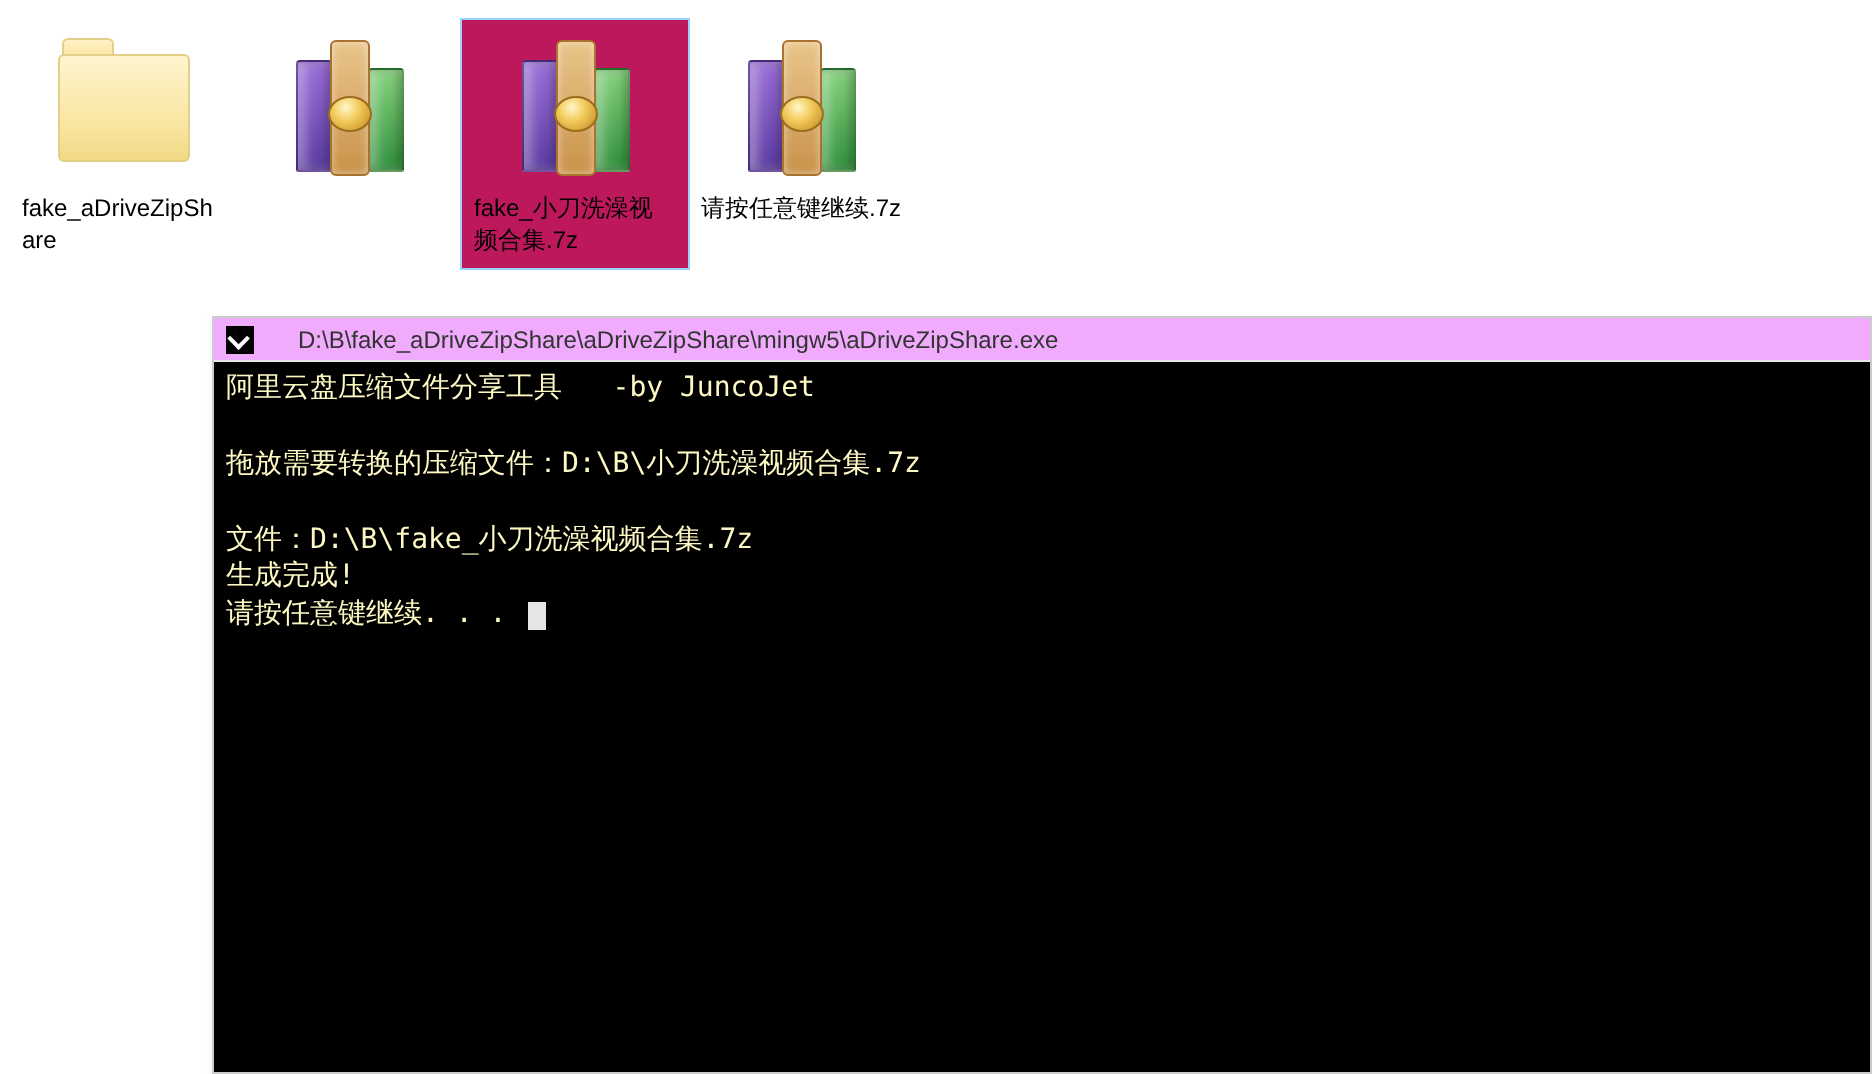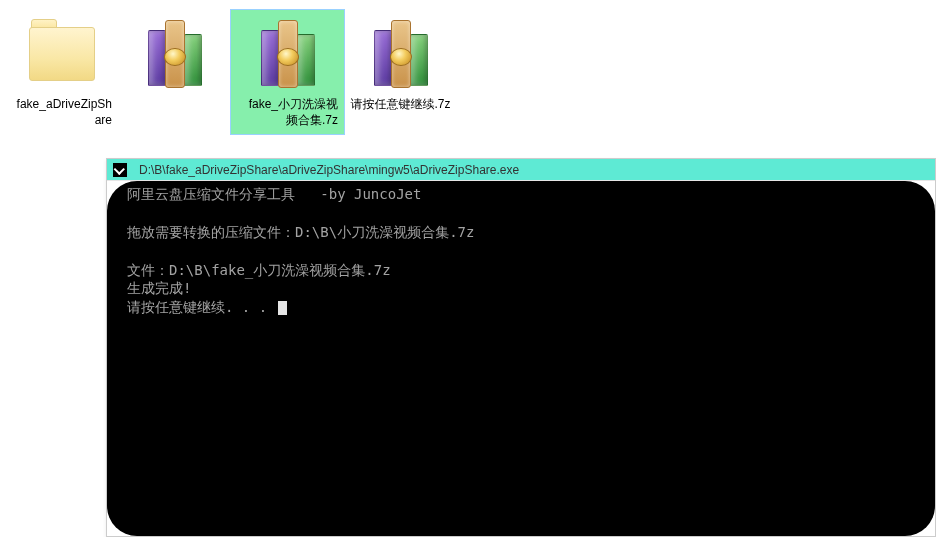--- a/index.html
+++ b/index.html
@@ -18,34 +18,34 @@
     }
     .file-item {
       width: 113px;
       display: flex;
       flex-direction: column;
       align-items: center;
       padding: 6px 4px;
       cursor: pointer;
     }
     .file-item.selected {
-      background: #86efac;
+      background: #be185d;
       outline: 1px solid #99d1ff;
     }
     .icon-wrap {
       width: 80px;
       height: 76px;
       display: flex;
       align-items: center;
       justify-content: center;
       margin-bottom: 4px;
     }
     .file-label {
       font-size: 12px;
-      text-align: right;
+      text-align: left;
       line-height: 1.35;
       color: #000;
       word-break: break-all;
       padding: 0 2px;
     }
     
     .folder-icon {
       width: 66px;
       height: 54px;
       position: relative;
@@ -124,52 +124,51 @@
       width: 830px;
       height: 379px;
       background: #ffffff;
       border: 1px solid #cccccc;
       box-shadow: 0 2px 4px rgba(0,0,0,.08);
       display:flex;
       flex-direction:column;
     }
     .title-bar {
       height: 22px;
-      background: #5eead4;
+      background: #f0abfc;
       display:flex;
       align-items:center;
       padding: 0 6px;
       font-size: 12px;
       color: #333;
       border-bottom: 1px solid #e6e6e6;
-      gap:12px;
+      gap:22px;
     }
     .cmd-icon {
       width:14px; height:14px;
       background:#000;
       display:flex;align-items:center;justify-content:center;
     }
     .cmd-icon::after{
       content:"";
       width:6px;height:6px;
       border-left:2px solid #fff;
       border-bottom:2px solid #fff;
       transform:rotate(-45deg) translate(0px,-1px);
     }
     .console-body {
       flex:1;
       background:#000000;
-      color:#a3a3a3;
+      color:#fef9c3;
       font-family: "NSimSun","SimSun","Consolas",monospace;
       font-size: 14px;
       line-height: 1.35;
-      padding: 4px 20px;
+      padding: 4px 6px;
       white-space: pre;
       overflow: hidden;
-      border-radius: 30px;
     }
     .cursor {
       display:inline-block;
       width:9px; height:14px;
       background:#e5e5e5;
       vertical-align: text-bottom;
       margin-left:2px;
     }
   </style>
 </head>

